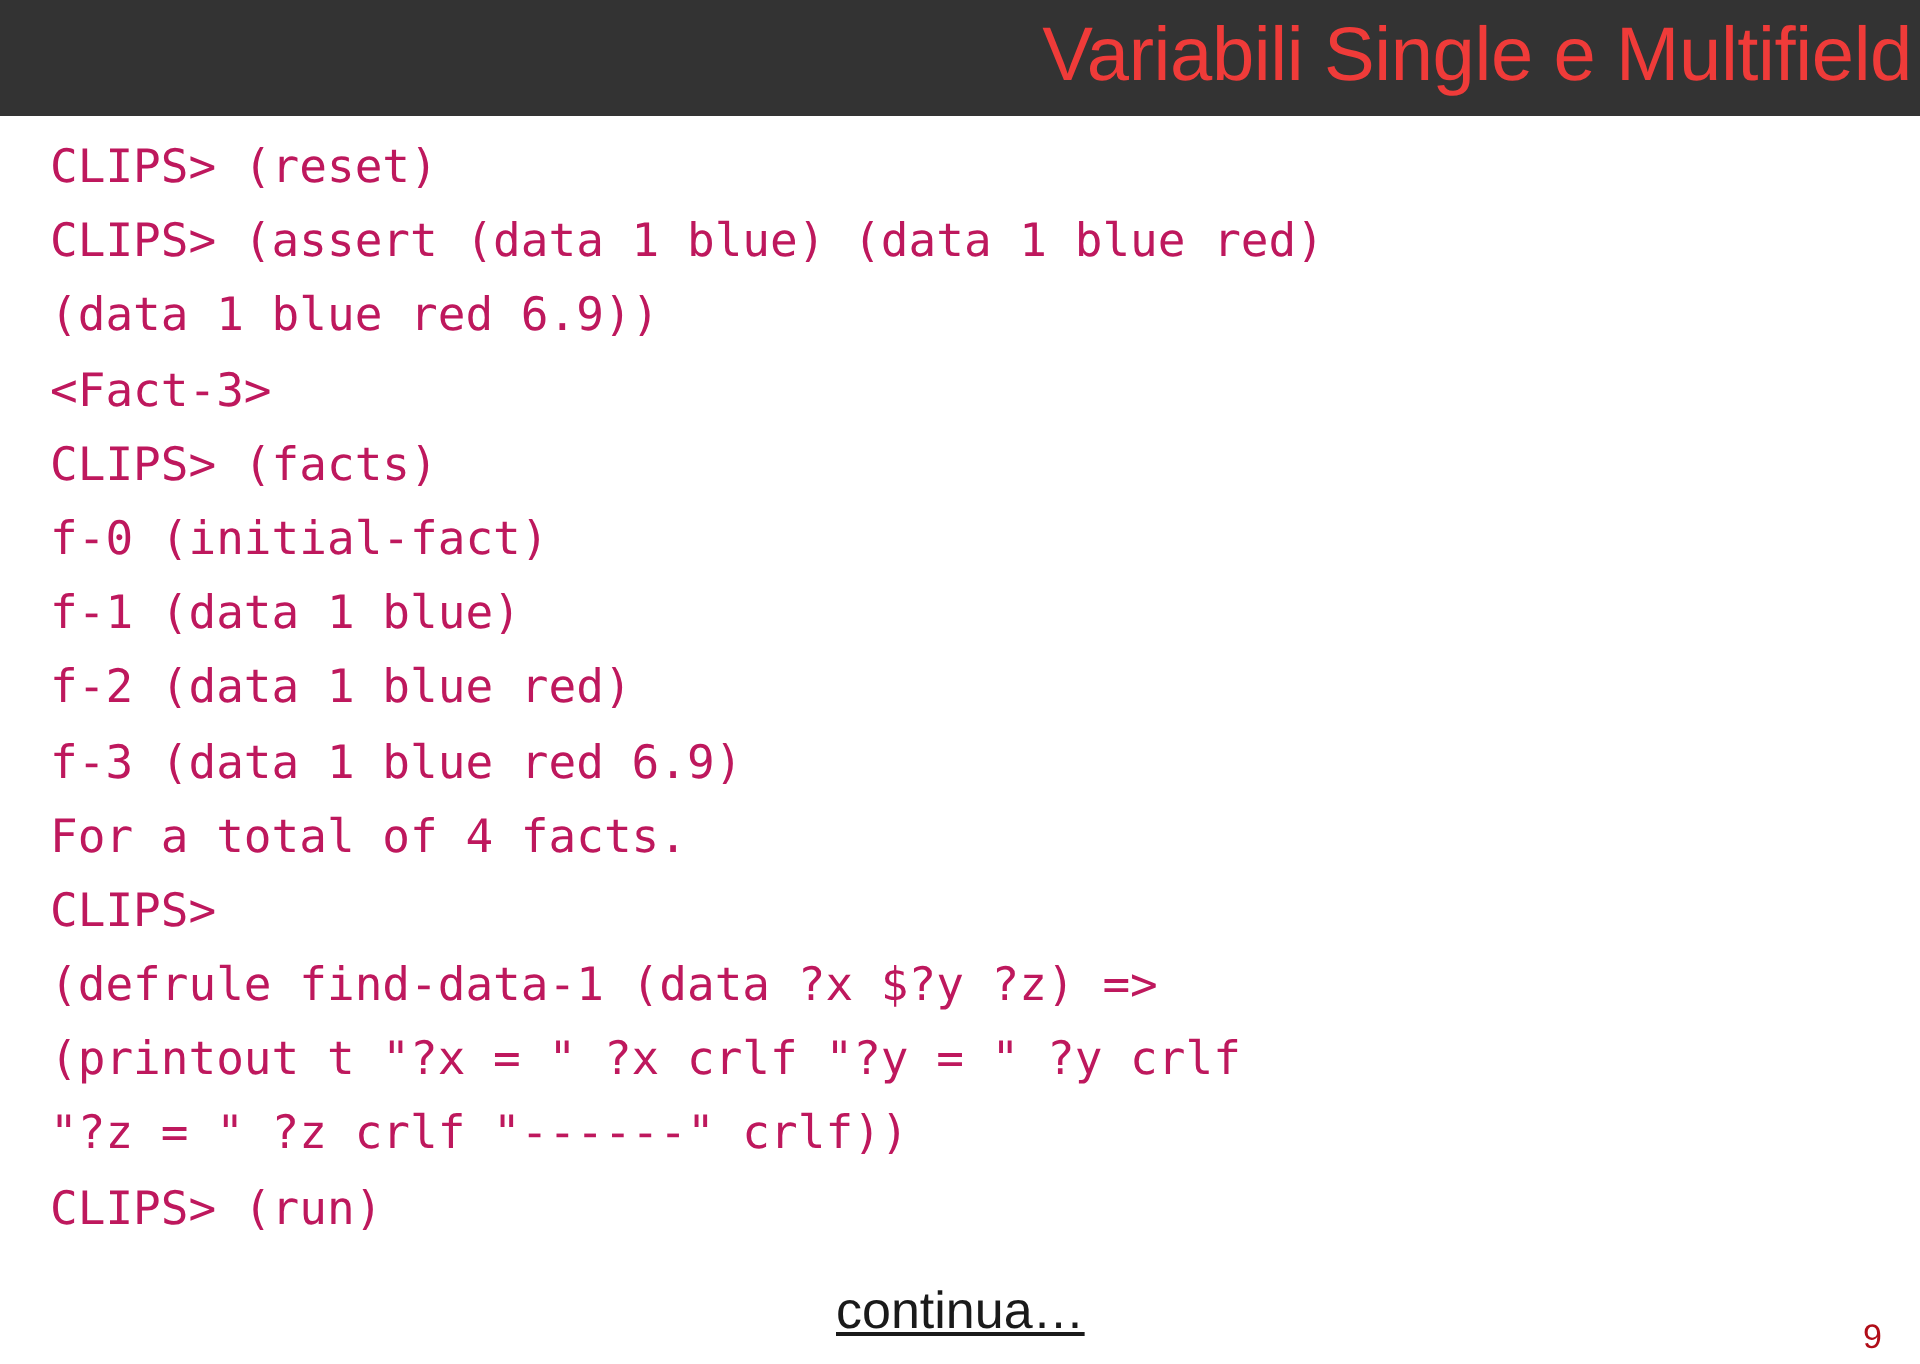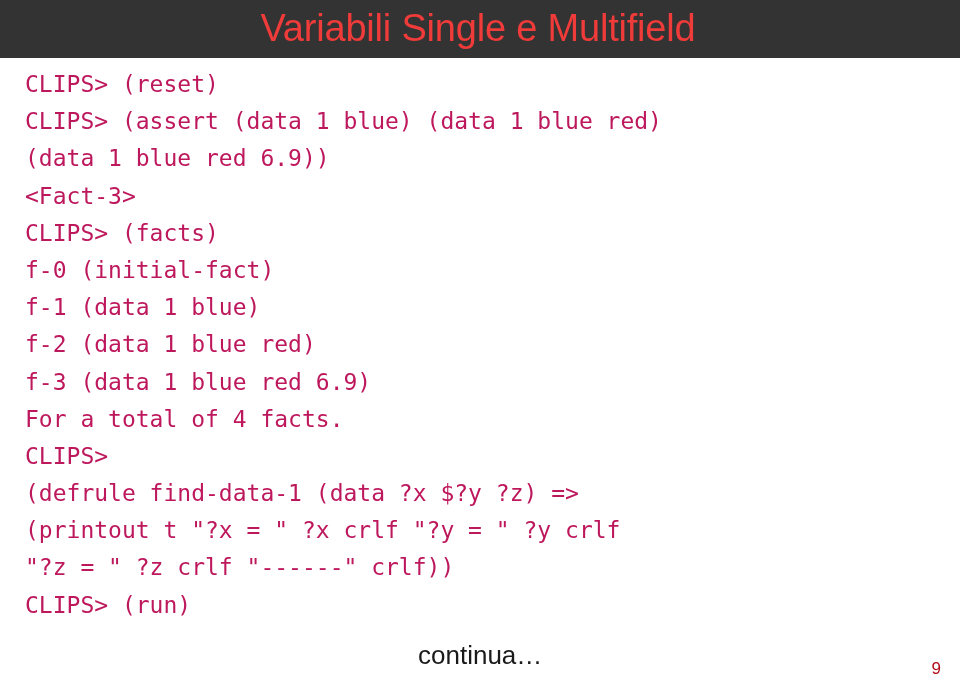--- a/index.html
+++ b/index.html
@@ -19,21 +19,21 @@
   #title-bar {
     position: absolute;
     left: 0;
     top: 0;
     width: 960px;
     height: 58px;
     background: #333333;
     box-sizing: border-box;
     display: flex;
     align-items: center;
-    justify-content: center;
+    justify-content: flex-end;
     padding-right: 4px;
   }
   #slide-title {
     color: #ef3b39;
     font-family: "Liberation Sans", sans-serif;
     font-size: 38px;
     font-weight: normal;
     line-height: 44px;
     letter-spacing: -0.2px;
     white-space: nowrap;
@@ -62,20 +62,21 @@
 
   
   #continua {
     position: absolute;
     left: 418px;
     top: 640px;
     font-family: "Liberation Sans", sans-serif;
     font-size: 26px;
     color: #1a1a1a;
     white-space: nowrap;
+    text-decoration: underline;
   }
   #page-number {
     position: absolute;
     right: 19px;
     top: 659px;
     font-family: "Liberation Sans", sans-serif;
     font-size: 17px;
     color: #b00d18;
     white-space: nowrap;
   }

